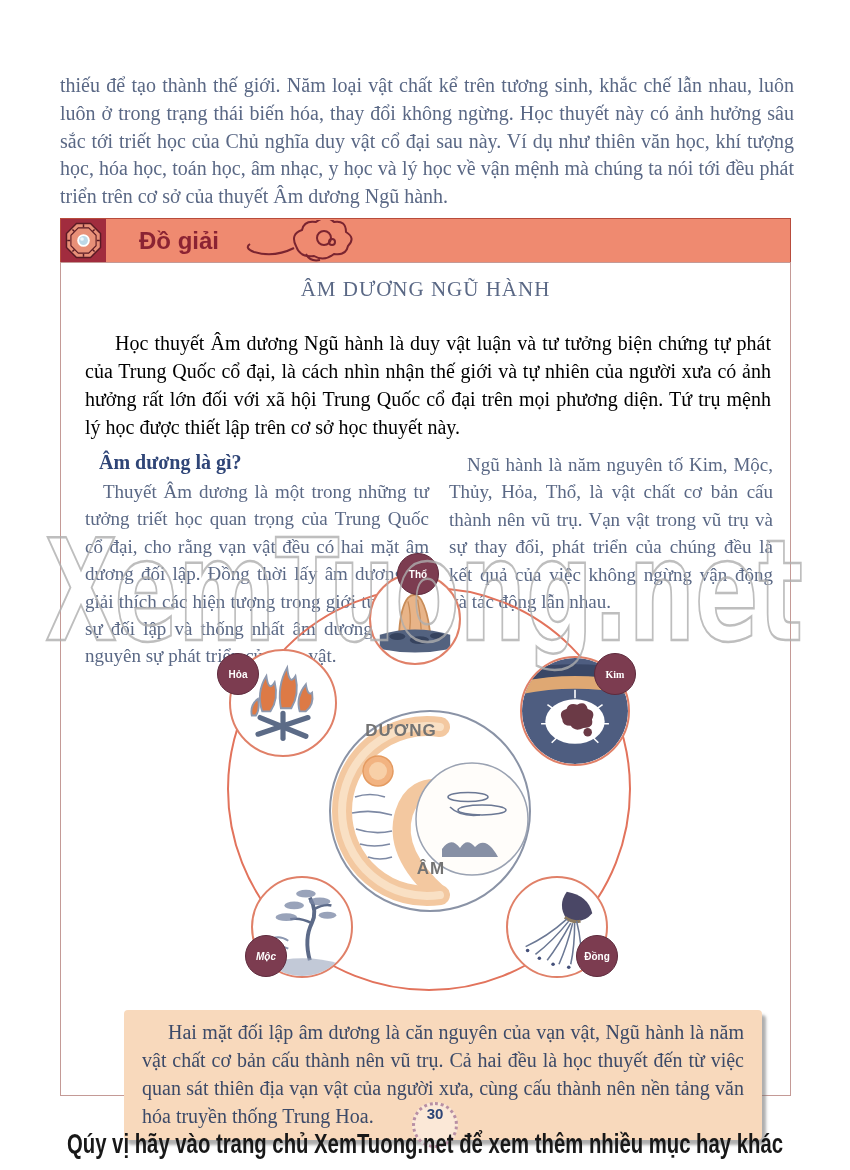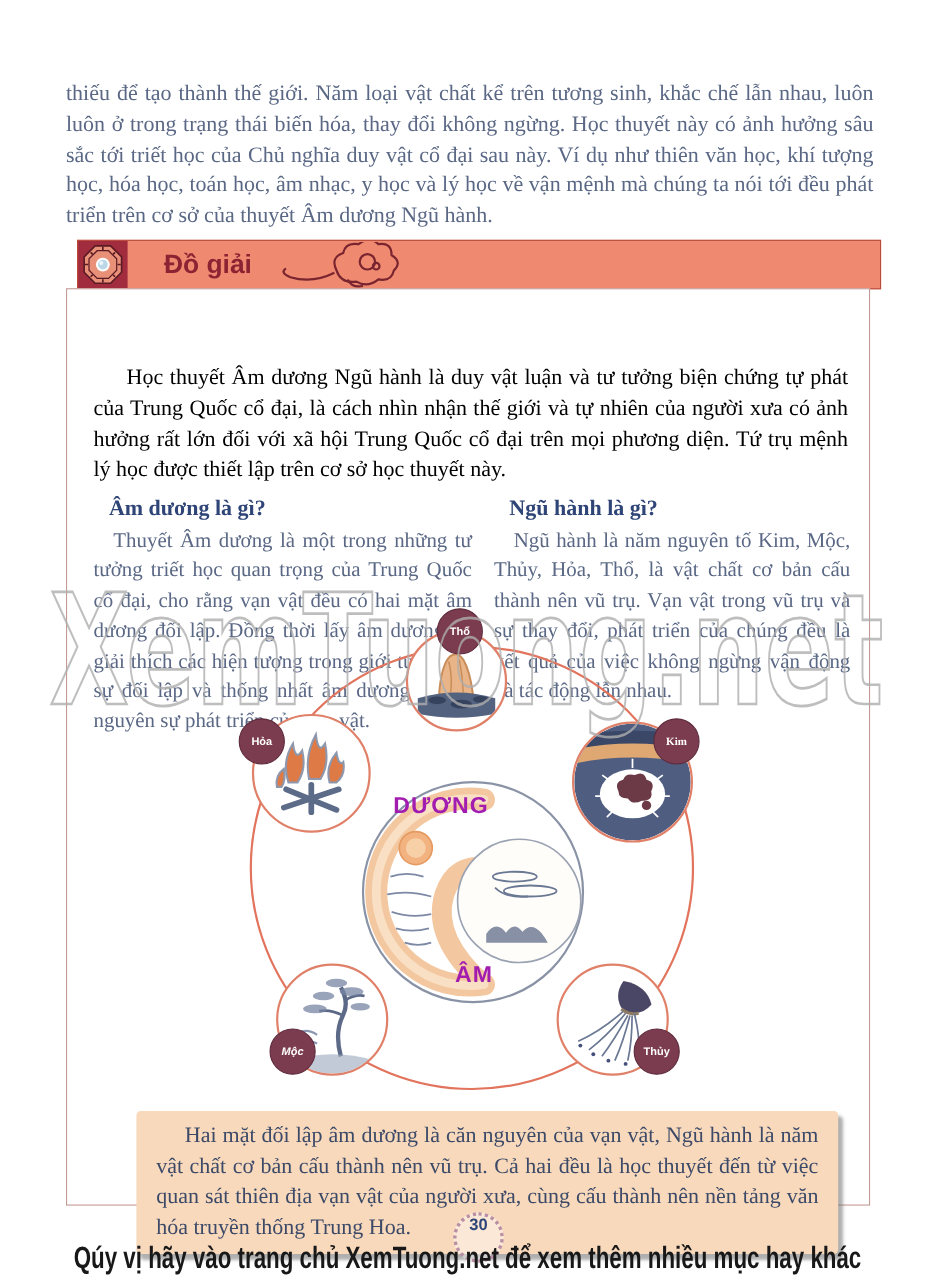--- a/index.html
+++ b/index.html
@@ -3,21 +3,21 @@
 <meta charset="utf-8">
 <style>
   html,body{margin:0;padding:0;background:#fff;}
   .page{position:relative;width:850px;height:1170px;background:#ffffff;overflow:hidden;
         font-family:"Liberation Serif",serif;}
   
   .top-para{position:absolute;left:60px;top:56px;width:734px;font-size:20px;line-height:27.8px;
             color:#5a6885;text-align:justify;margin-top:16px;}
   
   .header-bar{position:absolute;left:60px;top:218px;width:731px;height:45px;background:#ef8a70;
-              border:1px solid #b84c3c;box-sizing:border-box;margin-left:10px;}
+              border:1px solid #b84c3c;box-sizing:border-box;}
   .bagua-box{position:absolute;left:0;top:0;width:45px;height:43px;background:#a12c3e;
              display:flex;align-items:center;justify-content:center;}
   .header-label{position:absolute;left:78px;top:0;height:43px;line-height:43px;
                 font-family:"Liberation Sans",sans-serif;font-weight:bold;font-size:24px;color:#8b2333;}
   .cloud-deco{position:absolute;left:175px;top:1px;}
   
   .content-box{position:absolute;left:60px;top:262px;width:731px;height:834px;background:#fff;
                border:1px solid #c49a96;box-sizing:border-box;}
   .box-title{position:absolute;left:0;top:14px;width:100%;text-align:center;font-size:21px;
              color:#5a6885;letter-spacing:1px;}
@@ -43,24 +43,24 @@
   .elem-badge{position:absolute;width:42px;height:42px;border-radius:50%;background:#7c3c50;
               border:1px solid #5e2a3c;color:#fff;display:flex;align-items:center;justify-content:center;
               font-family:"Liberation Sans",sans-serif;font-weight:bold;font-size:10px;z-index:3;
               box-sizing:border-box;}
   .b-tho{left:218px;top:0;}
   .b-hoa{left:38px;top:100px;}
   .b-kim{left:415px;top:100px;font-family:Liberation Serif, serif;}
   .b-moc{left:66px;top:382px;font-style:italic;}
   .b-thuy{left:397px;top:382px;}
   .yy-label{position:absolute;width:120px;text-align:center;z-index:3;
-            font-family:"Liberation Sans",sans-serif;font-weight:bold;color:#a21caf;
-            font-size:21px;letter-spacing:1px;}
+            font-family:"Liberation Sans",sans-serif;font-weight:bold;color:#737373;
+            font-size:17px;letter-spacing:1px;}
   .l-duong{left:162px;top:168px;}
-  .l-am{left:192px;top:322px;}
+  .l-am{left:192px;top:306px;}
   
   .summary{position:absolute;left:63px;top:727px;width:638px;box-sizing:border-box;
            background:#f8d9bc;border-radius:4px;padding:8px 18px 10px 18px;
            box-shadow:4px 5px 3px rgba(110,110,110,.55);
            font-size:20px;line-height:28px;color:#3c4a68;text-align:justify;text-indent:26px;}
   
   .watermark{position:absolute;left:0;top:512px;z-index:40;pointer-events:none;}
   
   .page-badge{position:absolute;left:412px;top:1102px;width:46px;height:46px;border-radius:50%;
               border:3px dotted #b88fa4;box-sizing:border-box;display:flex;align-items:flex-start;
@@ -101,28 +101,28 @@
         <path d="M60,26 q-6,-12 6,-16 q2,-10 14,-8 q10,-8 18,0 q12,-2 12,10 q10,6 2,14 q-2,10 -14,8 q-10,8 -20,2 q-14,2 -18,-10z"></path>
         <circle cx="88" cy="18" r="7"></circle>
         <circle cx="96" cy="22" r="3"></circle>
         <path d="M58,28 q-20,10 -40,4 q-10,-4 -4,-8"></path>
         <path d="M70,34 q4,8 14,6"></path>
       </g>
     </svg>
   </div>
 
   <div class="content-box">
+    <div class="box-title">ÂM DƯƠNG NGŨ HÀNH</div>
     <p class="intro">Học thuyết Âm dương Ngũ hành là duy vật luận và tư tưởng biện chứng tự phát của Trung Quốc cổ đại, là cách nhìn nhận thế giới và tự nhiên của người xưa có ảnh hưởng rất lớn đối với xã hội Trung Quốc cổ đại trên mọi phương diện. Tứ trụ mệnh lý học được thiết lập trên cơ sở học thuyết này.</p>
 
     <div class="col col-left">
       <p class="col-heading">Âm dương là gì?</p>
       <p class="col-body">Thuyết Âm dương là một trong những tư tưởng triết học quan trọng của Trung Quốc cổ đại, cho rằng vạn vật đều có hai mặt âm dương đối lập. Đồng thời lấy âm dương để giải thích các hiện tượng trong giới tự nhiên, sự đối lập và thống nhất âm dương là căn nguyên sự phát triển của vạn vật.</p>
     </div>
     <div class="col col-right">
-      <p class="col-heading">Ngũ hành là gì?</p>
       <p class="col-body">Ngũ hành là năm nguyên tố Kim, Mộc, Thủy, Hỏa, Thổ, là vật chất cơ bản cấu thành nên vũ trụ. Vạn vật trong vũ trụ và sự thay đổi, phát triển của chúng đều là kết quả của việc không ngừng vận động và tác động lẫn nhau.</p>
     </div>
 
     <div class="diagram">
       <div class="big-ring"></div>
 
       <svg class="yinyang" viewBox="-103 -103 206 206">
         <circle r="100" fill="#ffffff" stroke="#8a93a6" stroke-width="2"></circle>
         <path d="M 10,-84 A 85,85 0 1 0 10,84" fill="none" stroke="#f3c8a0" stroke-width="20" stroke-linecap="round"></path>
         <path d="M 10,84 Q -38,42 -26,2 Q -16,-28 14,-22" fill="none" stroke="#f3c8a0" stroke-width="18" stroke-linecap="round"></path>
@@ -228,21 +228,21 @@
               <circle cx="32" cy="82" r="1.8"></circle>
             <circle cx="46" cy="88" r="1.8"></circle>
               <circle cx="62" cy="91" r="1.8"></circle>
               <circle cx="75" cy="88" r="1.8"></circle>
           </g>
         </svg>
       </div>
 
       <div class="elem-badge b-tho">Thổ</div>
       <div class="elem-badge b-kim">Kim</div>
-      <div class="elem-badge b-thuy">Thủy</div>
+      <div class="elem-badge b-thuy">Đồng</div>
       <div class="elem-badge b-moc">Mộc</div>
       <div class="elem-badge b-hoa">Hỏa</div>
     </div>
 
     <p class="summary">Hai mặt đối lập âm dương là căn nguyên của vạn vật, Ngũ hành là năm vật chất cơ bản cấu thành nên vũ trụ. Cả hai đều là học thuyết đến từ việc quan sát thiên địa vạn vật của người xưa, cùng cấu thành nên nền tảng văn hóa truyền thống Trung Hoa.</p>
   </div>
 
   <svg class="watermark" width="850" height="165">
     <text x="424" y="128" text-anchor="middle" textLength="758" lengthAdjust="spacingAndGlyphs" font-family="DejaVu Sans, sans-serif" font-weight="bold" font-size="140" fill="none" stroke="#aeaeae" stroke-width="2.5" opacity="0.8">XemTuong.net</text>
   </svg>

